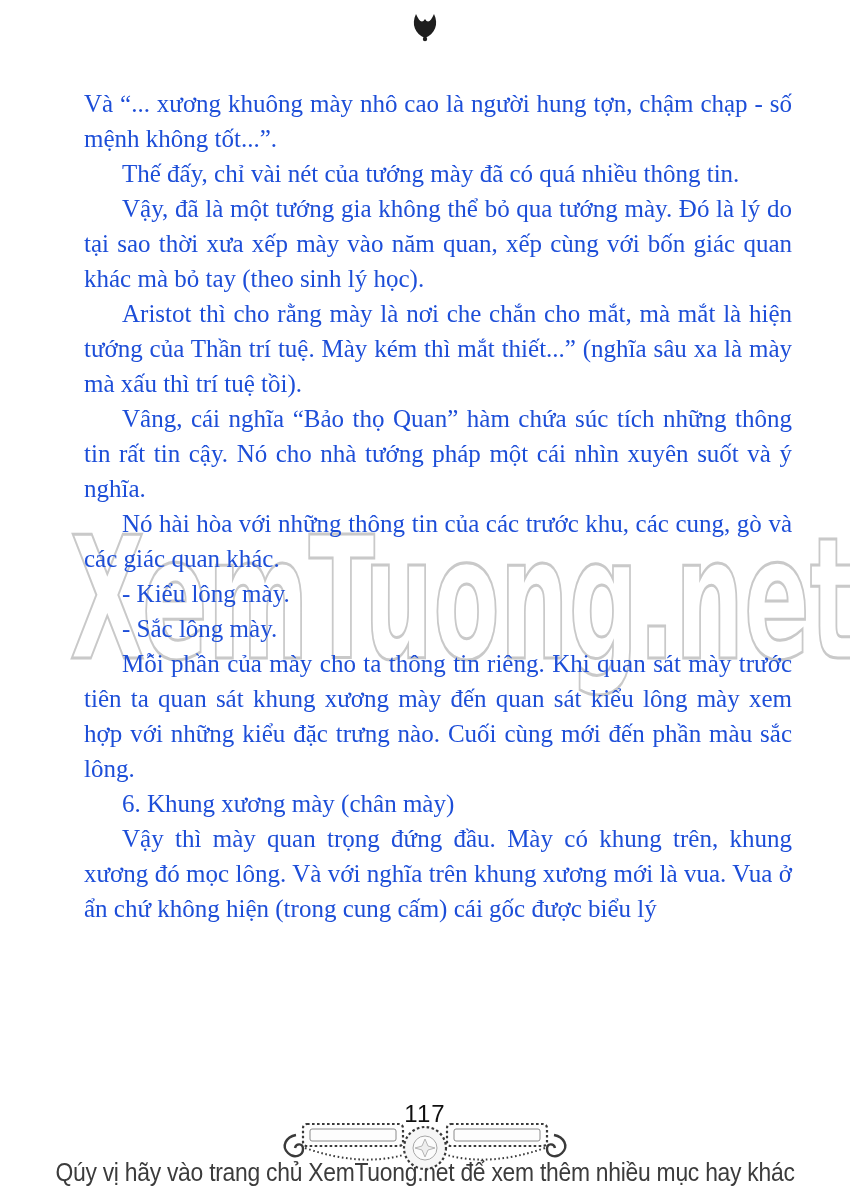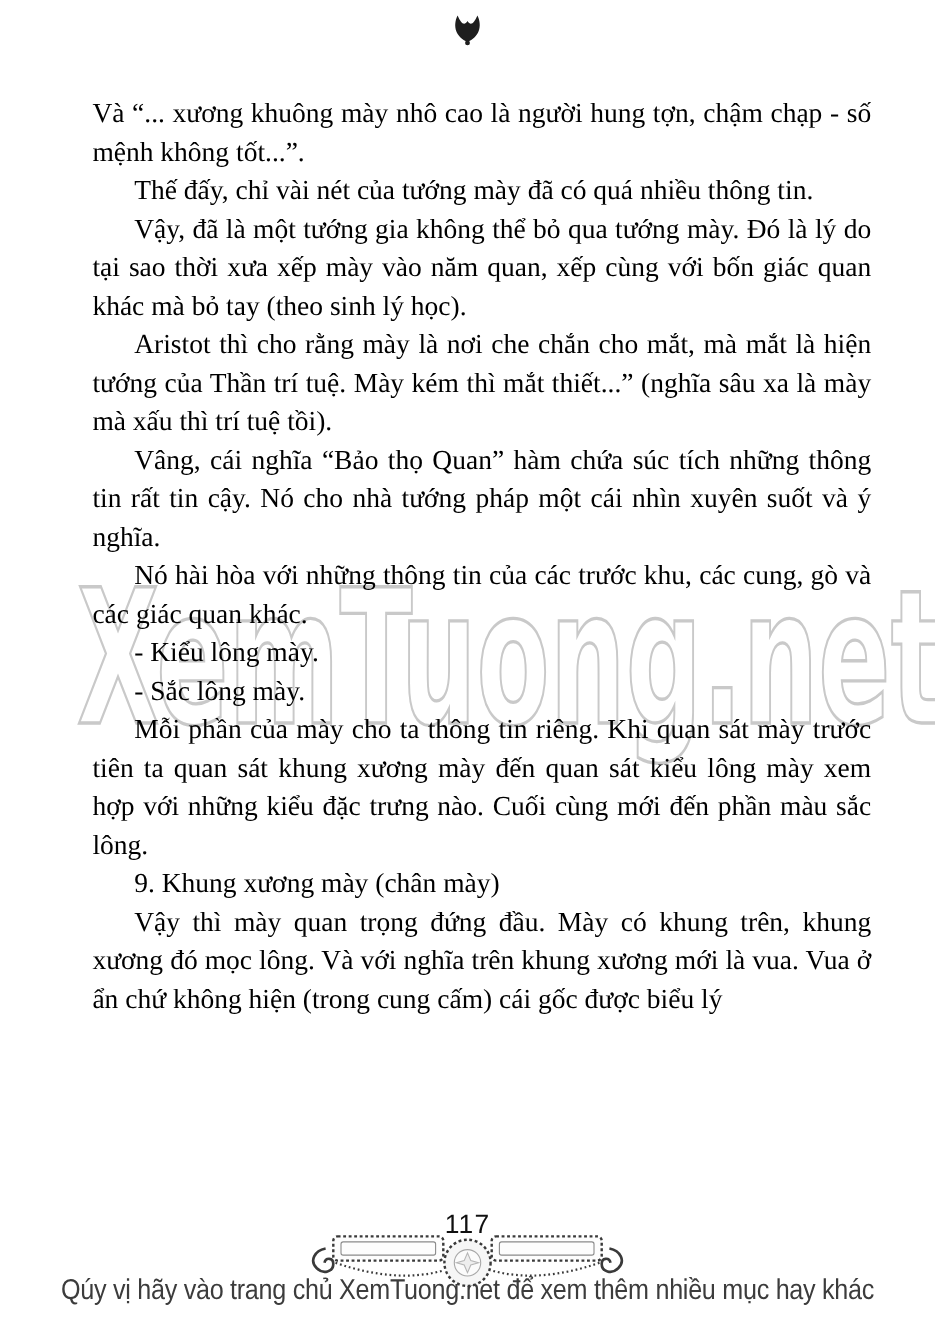--- a/index.html
+++ b/index.html
@@ -12,21 +12,21 @@
   }
   .watermark {
     position:absolute; left:70px; top:514px; z-index:0;
     font-family:"DejaVu Sans", sans-serif; font-weight:bold;
     font-size:170px; line-height:1; white-space:nowrap;
     color:#ffffff; -webkit-text-stroke:3px #c9c9c9;
     transform:scaleX(0.57); transform-origin:left top;
   }
   .body-text {
     position:absolute; left:84px; top:86px; width:708px; z-index:1;
-    font-size:25px; line-height:35px; color:#000000; text-align:justify;
+    font-size:25px; line-height:35px; color:#1d4ed8; text-align:justify;
   }
   .body-text p { margin:0; }
   .body-text p.indent { text-indent:38px; }
   .page-number {
     position:absolute; left:0; right:0; top:1100px; z-index:1;
     text-align:center; font-family:"Liberation Sans", sans-serif;
     font-weight:normal; font-size:24px; color:#101010; letter-spacing:1px;
   }
   .bottom-ornament {
     position:absolute; left:0; right:0; top:1115px; text-align:center; z-index:3;
@@ -55,21 +55,21 @@
   <div class="body-text">
     <p>Và “... xương khuông mày nhô cao là người hung tợn, chậm chạp - số mệnh không tốt...”.</p>
     <p class="indent">Thế đấy, chỉ vài nét của tướng mày đã có quá nhiều thông tin.</p>
     <p class="indent">Vậy, đã là một tướng gia không thể bỏ qua tướng mày. Đó là lý do tại sao thời xưa xếp mày vào năm quan, xếp cùng với bốn giác quan khác mà bỏ tay (theo sinh lý học).</p>
     <p class="indent">Aristot thì cho rằng mày là nơi che chắn cho mắt, mà mắt là hiện tướng của Thần trí tuệ. Mày kém thì mắt thiết...” (nghĩa sâu xa là mày mà xấu thì trí tuệ tồi).</p>
     <p class="indent">Vâng, cái nghĩa “Bảo thọ Quan” hàm chứa súc tích những thông tin rất tin cậy. Nó cho nhà tướng pháp một cái nhìn xuyên suốt và ý nghĩa.</p>
     <p class="indent">Nó hài hòa với những thông tin của các trước khu, các cung, gò và các giác quan khác.</p>
     <p class="indent">- Kiểu lông mày.</p>
     <p class="indent">- Sắc lông mày.</p>
     <p class="indent">Mỗi phần của mày cho ta thông tin riêng. Khi quan sát mày trước tiên ta quan sát khung xương mày đến quan sát kiểu lông mày xem hợp với những kiểu đặc trưng nào. Cuối cùng mới đến phần màu sắc lông.</p>
-    <p class="indent">9. Khung xương mày (chân mày)</p>
+    <p class="indent">6. Khung xương mày (chân mày)</p>
     <p class="indent">Vậy thì mày quan trọng đứng đầu. Mày có khung trên, khung xương đó mọc lông. Và với nghĩa trên khung xương mới là vua. Vua ở ẩn chứ không hiện (trong cung cấm) cái gốc được biểu lý</p>
   </div>
 
   <div class="page-number">117</div>
 
   <div class="bottom-ornament">
     <svg width="290" height="58" viewBox="0 0 290 58" aria-hidden="true">
       <g fill="none" stroke="#3a3a3a">
         <path d="M16,20 C6,22 1,31 8,38 C14,44 23,41 23,34 C23,28 16,28 15,33" stroke-width="2.4"></path>
         <path d="M274,20 C284,22 289,31 282,38 C276,44 267,41 267,34 C267,28 274,28 275,33" stroke-width="2.4"></path>

